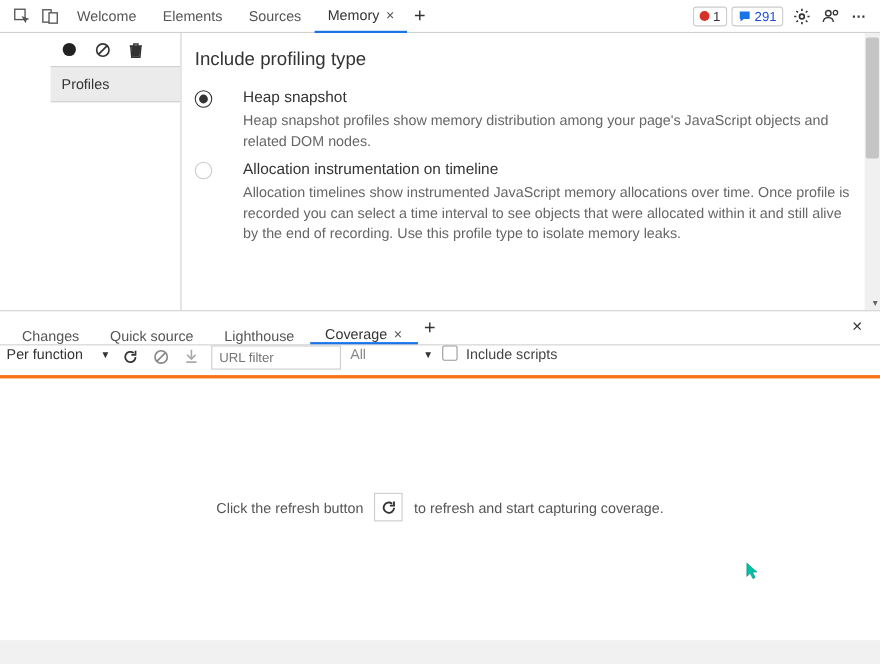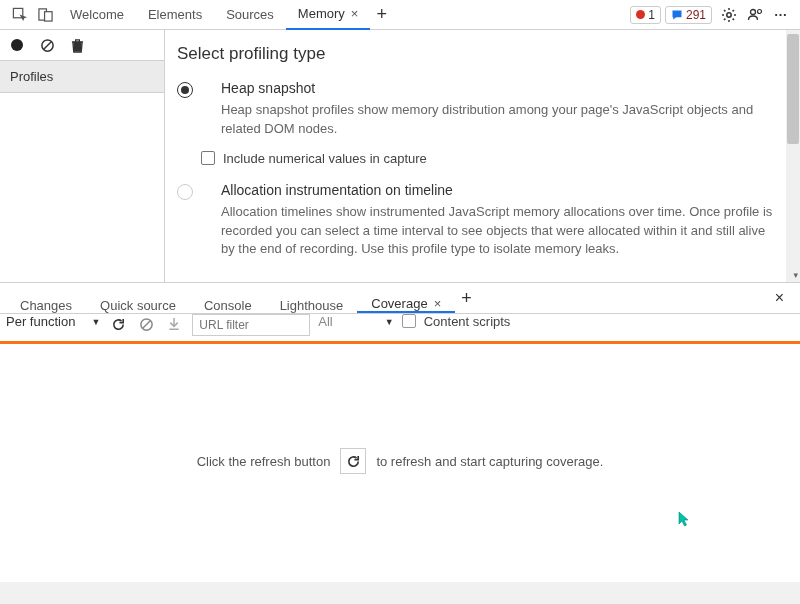--- a/index.html
+++ b/index.html
@@ -7,21 +7,21 @@
   .tabbar { display:flex; align-items:center; height:30px; border-bottom:1px solid #d0d0d0; padding:0 6px;}
   .tabbar .spacer { flex:1; }
   .tbicon { width:22px; height:22px; display:flex; align-items:center; justify-content:center; margin:0 2px; color:#555;}
   .tab { padding:0 12px; height:30px; display:flex; align-items:center; gap:6px; color:#555; font-size:13px; cursor:default;}
   .tab.active { color:#333; border-bottom:2px solid #1a73e8; }
   .tab .close { color:#555; font-size:13px;}
   .statusbox { display:flex; align-items:center; gap:3px; border:1px solid #ccc; border-radius:3px; padding:1px 5px; font-size:12px; margin-right:4px;}
   .dot-red{width:9px;height:9px;border-radius:50%;background:#d93025;display:inline-block;}
   .plus { font-size:18px; color:#333; padding:0 6px; }
   .upper { display:flex; height:252px;}
-  .leftcol { width:165px; border-right:1px solid #d0d0d0; display:flex; flex-direction:column;}
+  .leftcol { width:165px; border-right:1px solid #d0d0d0; display:flex; flex-direction:column;padding-left:46px;}
   .toolbar2 { display:flex; align-items:center; height:30px; gap:12px; padding:0 8px;}
   .toolbar2 .ic { width:18px;height:18px;display:flex;align-items:center;justify-content:center;color:#333;}
   .profiles { background:#ebebeb; border-top:1px solid #d0d0d0;border-bottom:1px solid #d0d0d0; padding:8px 10px; color:#333;}
   .rightcol { flex:1; position:relative; overflow:hidden;}
   .scrollbar { position:absolute; right:0; top:0; width:14px; height:100%; background:#f0f0f0;}
   .scrollthumb{ position:absolute;right:1px;top:4px;width:12px;height:110px;background:#c4c4c4;border-radius:2px;}
   .scrollarrow{position:absolute;right:2px;bottom:2px;font-size:9px;color:#666;}
   .content { padding:10px 24px 10px 12px;}
   .h { font-size:17px; margin:4px 0 16px 0; color:#333;}
   .opt { display:flex; gap:28px; margin-bottom:6px;}
@@ -78,21 +78,21 @@
   <div class="tab active">
     <span>Memory</span>
     <span class="close">×</span>
   </div>
   <div class="plus">+</div>
   <div class="spacer"></div>
   <div class="statusbox">
     <span class="dot-red"></span>
     <span>1</span>
   </div>
-  <div class="statusbox" style="color:#7f1d1d">
+  <div class="statusbox" style="color:#1d4ed8">
     <svg width="12" height="12" viewBox="0 0 16 16">
         <path d="M2 2h12v9H7l-4 3v-3H2z" fill="#1a73e8"></path>
       </svg>
     <span>291</span>
   </div>
   <div class="tbicon">
     <svg width="16" height="16" viewBox="0 0 16 16">
         <circle cx="8" cy="8" r="2.2" fill="none" stroke="#333" stroke-width="1.5"></circle>
         <path d="M8 1v2M8 13v2M1 8h2M13 8h2M3 3l1.4 1.4M11.6 11.6L13 13M13 3l-1.4 1.4M4.4 11.6L3 13" stroke="#333" stroke-width="1.5"></path>
       </svg>
@@ -125,33 +125,29 @@
           <svg width="13" height="15" viewBox="0 0 14 16">
             <path d="M2 4h10l-1 11H3zM1 4h12M5 2h4v2H5z" fill="none" stroke="#333" stroke-width="1.4"></path>
             <path d="M2.5 4h9l-.9 10.5H3.4z" fill="#333"></path>
           </svg>
         </div>
     </div>
     <div class="profiles"><span>Profiles</span></div>
   </div>
   <div class="rightcol">
     <div class="content">
-      <div class="h">Select profiling type</div>
+      <div class="h">Include profiling type</div>
 
       <div class="opt">
         <div class="radio sel"></div>
         <div class="optbody">
           <div class="title">Heap snapshot</div>
           <div class="desc">Heap snapshot profiles show memory distribution among your page's JavaScript objects and related DOM nodes.</div>
         </div>
       </div>
-      <div class="chkrow">
-        <div class="chk"></div>
-        <span>Include numerical values in capture</span>
-      </div>
 
       <div class="opt">
         <div class="radio dis"></div>
         <div class="optbody">
           <div class="title">Allocation instrumentation on timeline</div>
           <div class="desc">Allocation timelines show instrumented JavaScript memory allocations over time. Once profile is recorded you can select a time interval to see objects that were allocated within it and still alive by the end of recording. Use this profile type to isolate memory leaks.</div>
         </div>
       </div>
     </div>
     <div class="scrollbar">
@@ -162,23 +158,20 @@
 </div>
 
 <div class="drawer-tabs">
   <div class="tab">
       <span>Changes</span>
     </div>
   <div class="tab">
       <span>Quick source</span>
     </div>
   <div class="tab">
-      <span>Console</span>
-    </div>
-  <div class="tab">
       <span>Lighthouse</span>
     </div>
   <div class="tab active">
     <span>Coverage</span>
     <span class="close">×</span>
   </div>
   <div class="plus">+</div>
   <div class="close-drawer">×</div>
 </div>
 
@@ -205,21 +198,21 @@
         <path d="M7 1v9M3 6l4 4 4-4M2 13h10" fill="none" stroke="#aaa" stroke-width="1.6"></path>
       </svg>
   </div>
   <input class="filter" placeholder="URL filter" style="">
   <div class="sel" style="color:#888">
     <span>All</span>
     <span style="width:44px"></span>
       <span class="tri">▼</span>
   </div>
   <div class="chk" style="border-color:#999"></div>
-  <span style="color:#444">Content scripts</span>
+  <span style="color:#444">Include scripts</span>
 </div>
 
 <div class="covbody">
   <div class="covmsg">
     <span>Click the refresh button</span>
     <span class="refbtn">
       <svg width="15" height="15" viewBox="0 0 16 16">
           <path d="M13 8a5 5 0 1 1-1.8-3.8" fill="none" stroke="#333" stroke-width="1.8"></path>
           <path d="M13 2v4h-4" fill="none" stroke="#333" stroke-width="1.8"></path>
         </svg>

